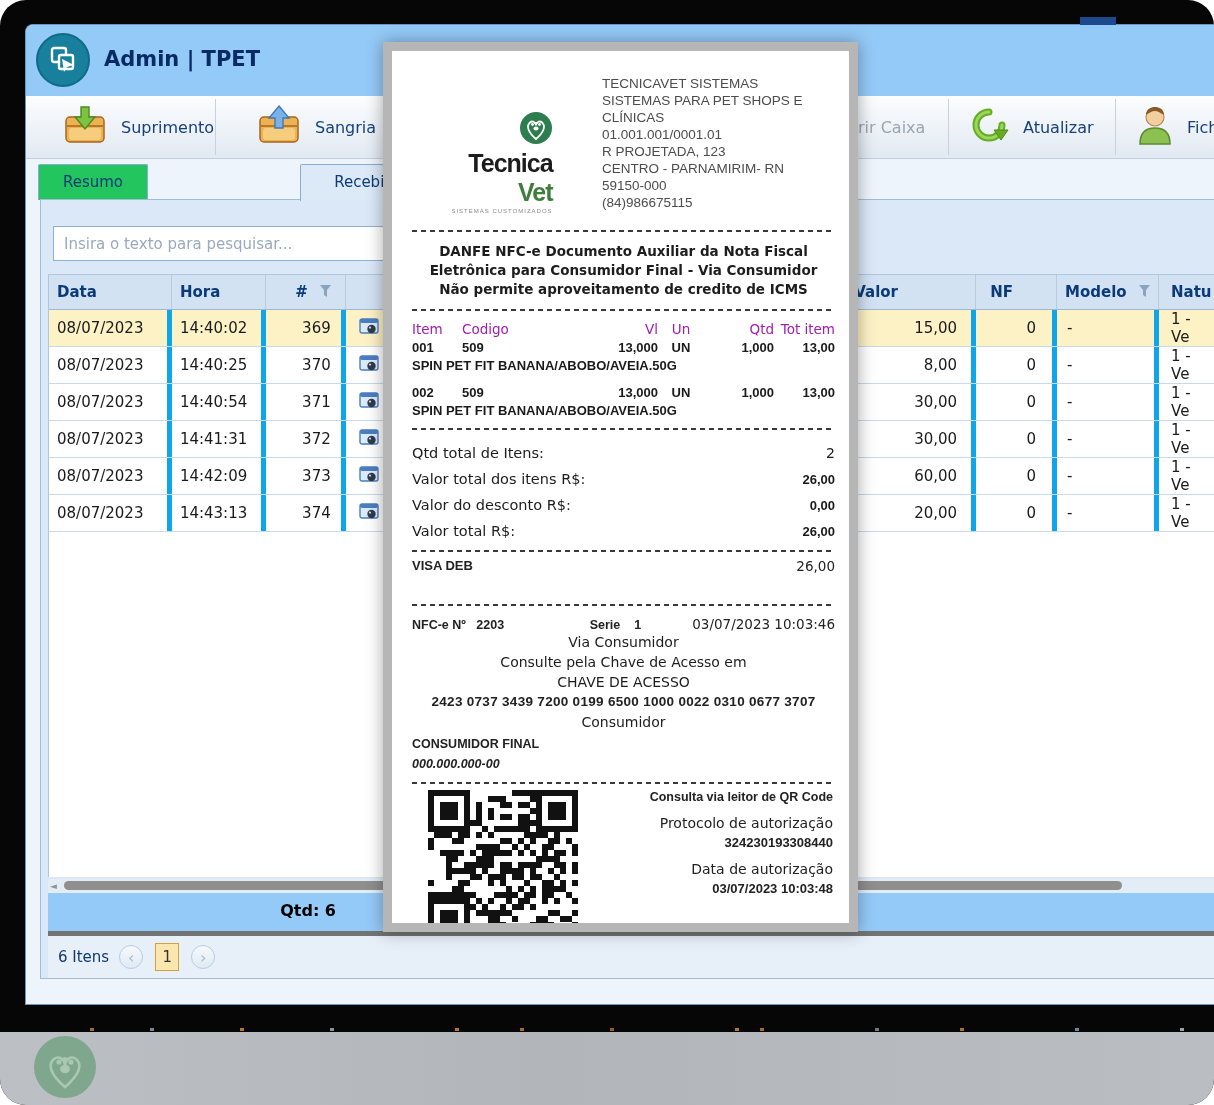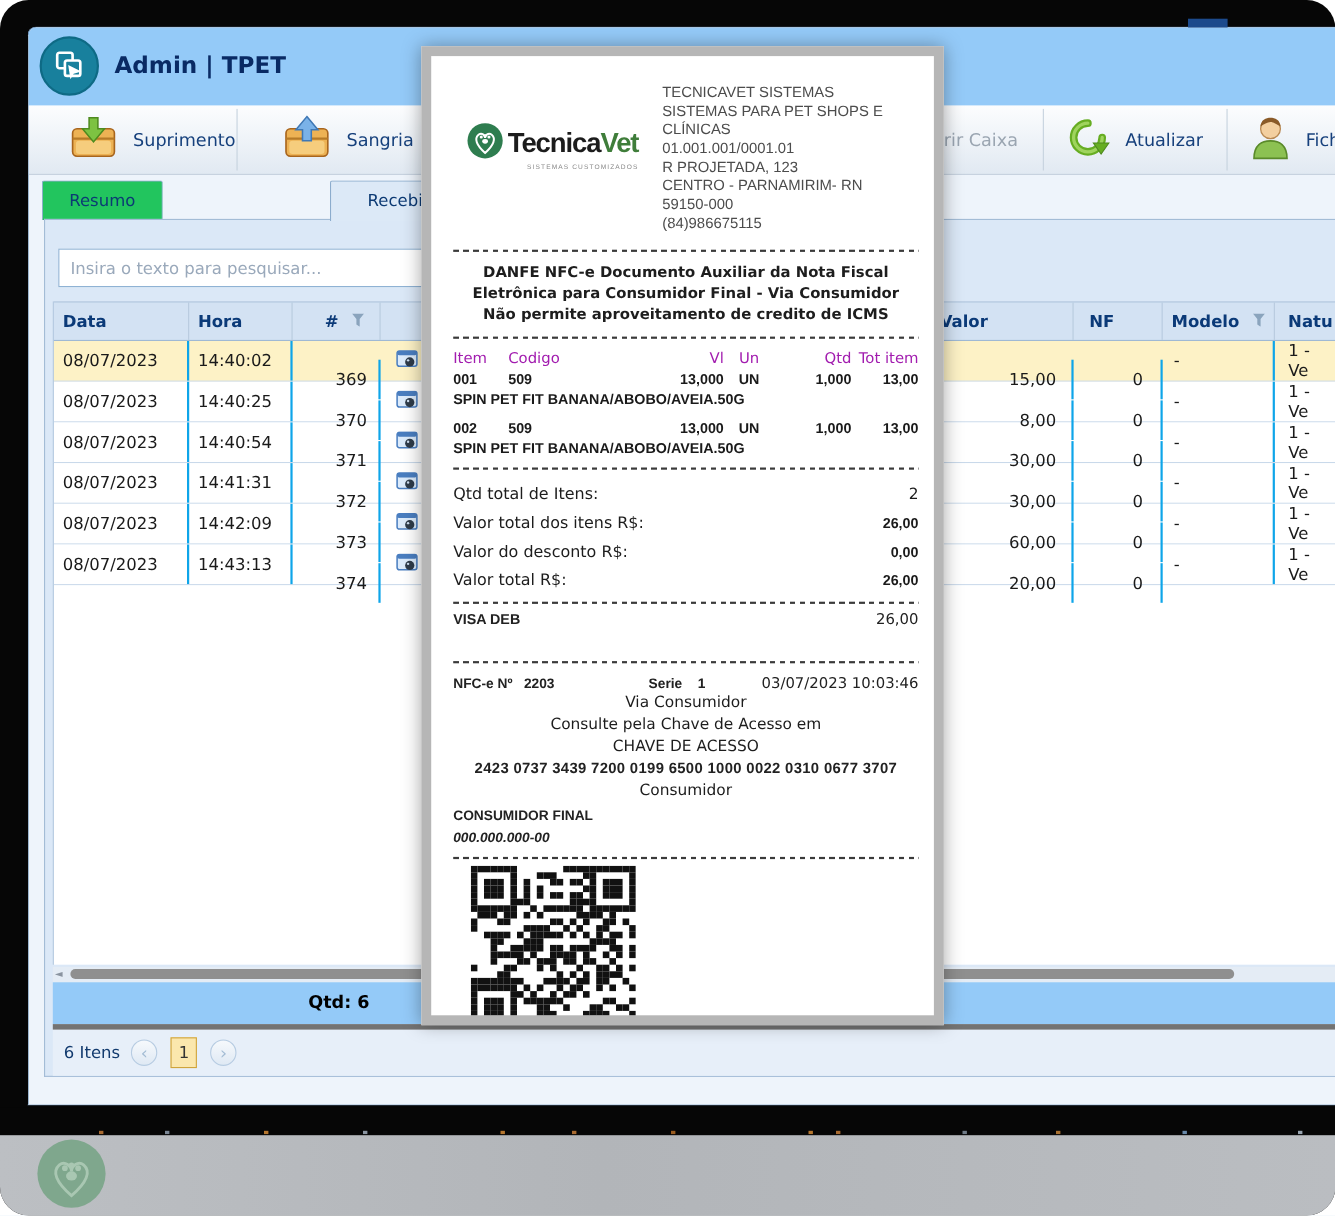--- a/index.html
+++ b/index.html
@@ -32,22 +32,22 @@
   .search-box{position:absolute;left:12px;top:26px;width:445px;height:35px;}
   .search-box input{width:100%;height:100%;border:1px solid #8fb2d4;background:#fff;padding:0 10px;
                     font-size:15px;color:#333;font-family:inherit;outline:none;}
   .search-box input::placeholder{color:#9aa9bb;}
   .grid{position:absolute;left:7px;top:74px;width:1168px;border-left:1px solid #b0c6dd;}
   .thead{display:flex;height:36px;background:#d3e2f3;border-top:1px solid #b0c6dd;border-bottom:1px solid #9fb9d4;
          font-weight:bold;color:#0b3a78;font-size:15px;}
   .th{display:flex;align-items:center;padding:0 8px;border-right:1px solid #b7cade;cursor:pointer;}
   .trow{display:flex;height:37px;background:#fff;border-bottom:1px solid #c9d9ea;font-size:15px;color:#1a1a1a;cursor:pointer;}
   .trow.hl{background:#fdf2c6;}
-  .td{display:flex;align-items:center;padding:0 8px;border-right:2px solid #0ea5e9;height:100%;}
-  .num{justify-content:flex-end;margin-top:17px;}
+  .td{display:flex;align-items:center;padding:0 8px;border-right:5px solid #0ea5e9;height:100%;}
+  .num{justify-content:flex-end;}
   .c1{width:123px}.c2{width:94px}.c3{width:80px}.c4{width:51px;justify-content:center}
   .c5{width:450px}.c6{width:130px}.c7{width:81px}.c8{width:102px}.c9{width:57px;border-right:none}
   .tfill{height:345px;background:#fff;}
   .hscroll{position:absolute;left:7px;right:0;top:679px;height:14px;background:#e4ecf5;}
   .hs-arrow{position:absolute;left:2px;top:2px;font-size:9px;color:#8a94a0;cursor:pointer;}
   .hs-thumb{position:absolute;left:16px;top:2px;width:1058px;height:9px;background:#8f8f8f;border-radius:5px;cursor:pointer;}
   .summary{position:absolute;left:7px;right:0;top:693px;height:38px;background:#94caf8;
            font-weight:bold;font-size:16px;color:#000000;}
   .sum-qtd{position:absolute;left:150px;top:8px;width:138px;text-align:right;}
   .sum-total{position:absolute;left:620px;top:8px;width:140px;text-align:right;}
@@ -56,21 +56,21 @@
   .pcircle{width:24px;height:24px;border-radius:50%;border:1px solid #b7cce2;background:linear-gradient(#f6f9fc,#dfe9f4);
            color:#a3bcd4;display:flex;align-items:center;justify-content:center;font-size:16px;cursor:pointer;}
   .pagebox{min-width:24px;height:28px;background:#fbe7ad;border:1px solid #cfa43c;display:flex;align-items:center;
            justify-content:center;font-size:15px;color:#333;padding:0 6px;cursor:pointer;margin:0 2px;}
   
   .modal{position:absolute;left:383px;top:42px;width:475px;height:890px;background:#fff;
          border:9px solid #b6b6b6;box-shadow:0 0 16px rgba(0,0,0,.35);z-index:10;overflow:hidden;}
   .receipt{padding:12px 14px 0 20px;color:#222;}
   .r-head{display:flex;margin-top:6px;}
   .r-logo{width:180px;display:flex;align-items:flex-start;justify-content:center;padding-top:42px;}
-  .r-wordmark{display:flex;align-items:center;}
+  .r-wordmark{display:flex;align-items:flex-end;flex-direction:column;}
   .r-wordmark .t1{font:bold 25px "Liberation Sans",sans-serif;color:#1c1c1c;letter-spacing:-1px;margin-left:4px;}
   .r-wordmark .t2{font:bold 25px "Liberation Sans",sans-serif;color:#3f7d3a;letter-spacing:-1px;}
   .r-tagline{font:6px "Liberation Sans",sans-serif;color:#8a8a8a;text-align:right;margin-top:1px;letter-spacing:1px;}
   .r-company{flex:1;padding-left:10px;font:13.5px/17px "Liberation Sans",sans-serif;color:#4c4c4c;padding-top:6px;}
   .dash{height:2px;margin:10px 0;background:repeating-linear-gradient(90deg,#3a3a3a 0 5px,transparent 5px 9px);}
   .danfe{text-align:center;font-size:13.5px;font-weight:600;color:#1d1d1d;line-height:19px;}
   .items-hdr{display:flex;font-size:13.5px;color:#a21caf;margin-top:2px;}
   .item-line{display:flex;font:bold 13px "Liberation Sans",sans-serif;margin-top:3px;color:#1a1a1a;}
   .item-desc{font:bold 13px "Liberation Sans",sans-serif;margin:3px 0 12px;color:#1a1a1a;}
   .ic1{width:50px}.ic2{width:118px}.ic3{width:78px;text-align:right}.ic4{width:46px;text-align:center}
@@ -793,20 +793,27 @@
               <rect x="84" y="144" width="6" height="6"></rect>
               <rect x="96" y="144" width="6" height="6"></rect>
               <rect x="102" y="144" width="6" height="6"></rect>
               <rect x="108" y="144" width="6" height="6"></rect>
               <rect x="114" y="144" width="6" height="6"></rect>
               <rect x="120" y="144" width="6" height="6"></rect>
               <rect x="126" y="144" width="6" height="6"></rect>
               <rect x="132" y="144" width="6" height="6"></rect>
               <rect x="138" y="144" width="6" height="6"></rect>
             </svg></div>
+        <div class="qr-info">
+          <div class="qr-cap">Consulta via leitor de QR Code</div>
+          <div class="qr-l1">Protocolo de autorização</div>
+          <div class="qr-v">324230193308440</div>
+          <div class="qr-l1" style="margin-top:8px;">Data de autorização</div>
+          <div class="qr-v">03/07/2023 10:03:48</div>
+        </div>
       </div>
     </div>
   </div>
 
   <div class="bottom-black"></div>
   <div class="specks"></div>
   <div class="footer">
     <div class="footer-logo">
       <svg width="64" height="64" viewBox="0 0 64 64">
         <circle cx="32" cy="32" r="31" fill="#7fa78d"></circle>

